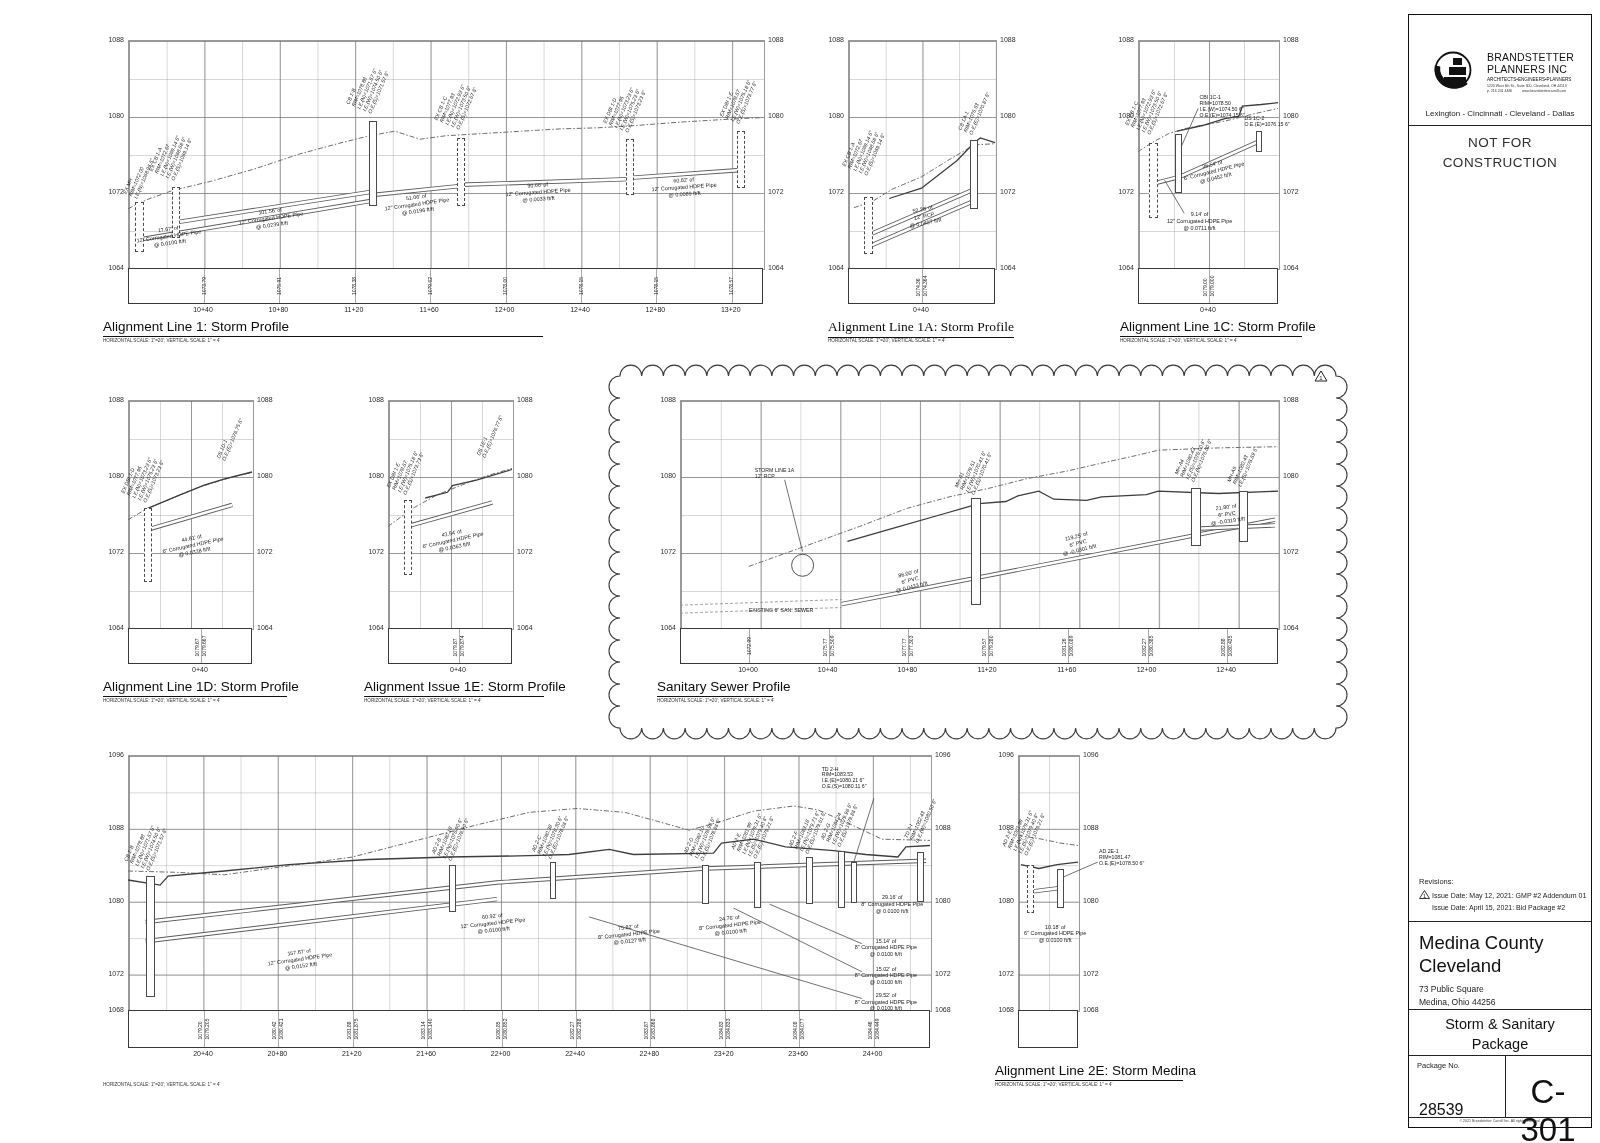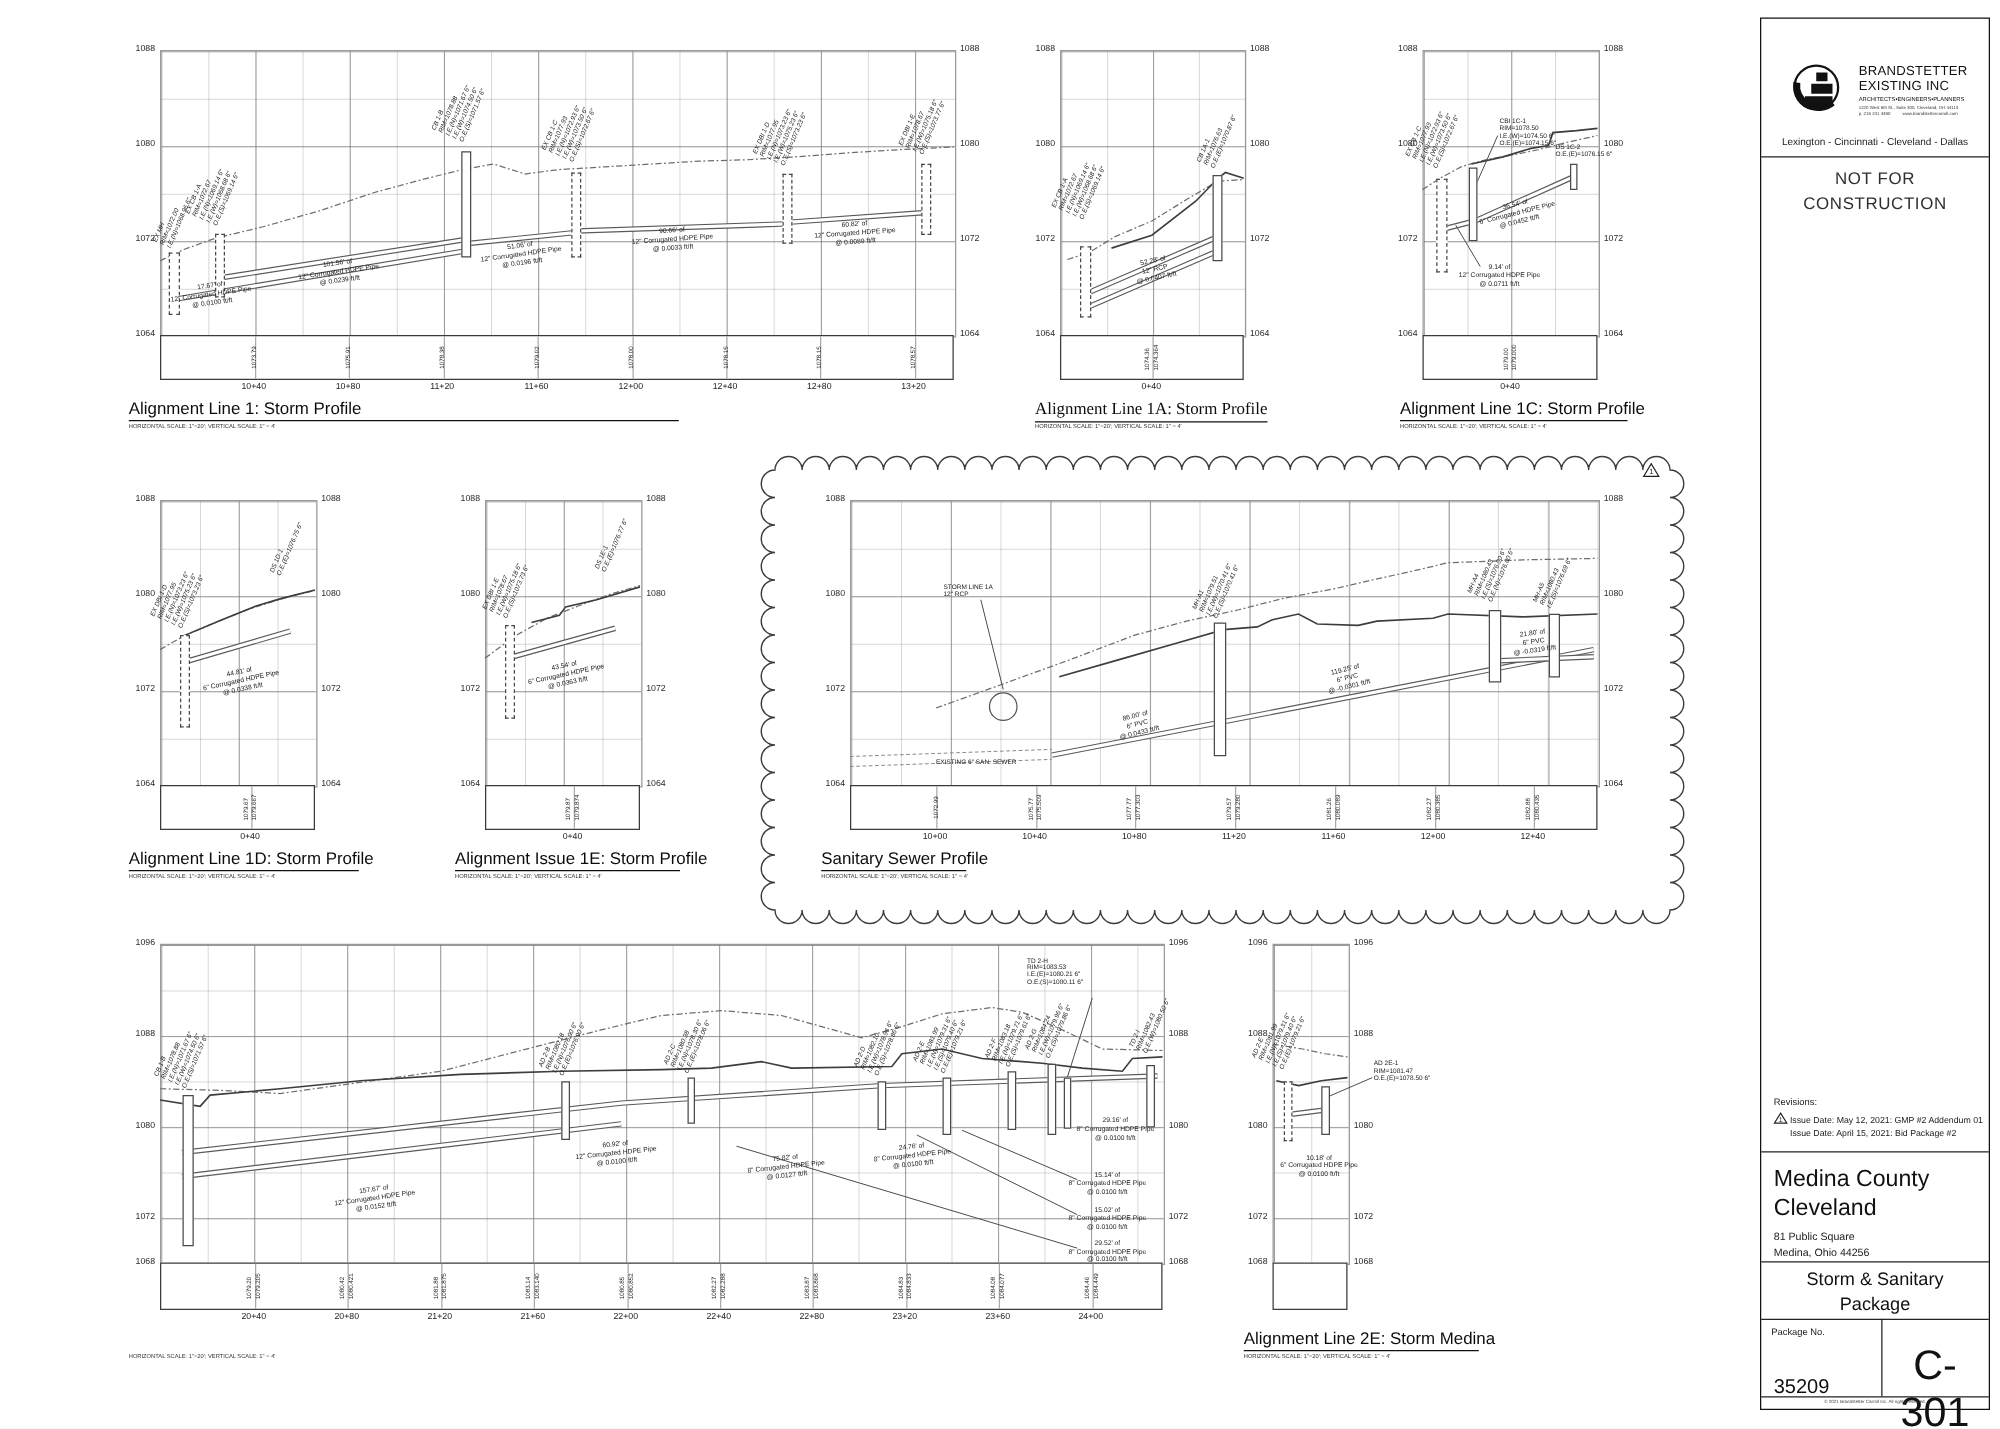--- a/index.html
+++ b/index.html
@@ -748,21 +748,21 @@
   <div class="tstrip">
     <svg width="46" height="46" viewBox="0 0 46 46" style="position:absolute;left:24px;top:32px;">
       <circle cx="20" cy="23" r="17.5" fill="none" stroke="#111" stroke-width="1.8"></circle>
       <path d="M 33 35 A 17.5 17.5 0 0 1 4.5 19" fill="none" stroke="#111" stroke-width="5.5"></path>
       <rect x="20" y="11" width="9" height="7" fill="#111"></rect>
       <rect x="16" y="20" width="17" height="8" fill="#111"></rect>
       <rect x="11" y="30" width="22" height="8" fill="#111"></rect>
     </svg>
     <div class="firm-name">
       <div>BRANDSTETTER</div>
-      <div>EXISTING INC</div>
+      <div>PLANNERS INC</div>
     </div>
     <div class="firm-tag">ARCHITECTS•ENGINEERS•PLANNERS</div>
     <div class="firm-addr"><span>1220 West 6th St., Suite 300, Cleveland, OH 44113</span><br><span>p. 216 241 4480          www.brandstettercarroll.com</span></div>
     <div class="firm-cities">Lexington - Cincinnati - Cleveland - Dallas</div>
     <div class="hr" style="top:110px"></div>
     <div class="nfc">
       <div>NOT FOR</div>
       <div>CONSTRUCTION</div>
     </div>
     <div class="rev-label">Revisions:</div>
@@ -773,29 +773,29 @@
         </svg>
       <span>Issue Date:  May 12, 2021: GMP #2 Addendum 01</span>
     </div>
     <div class="rev-row" style="top:889px;padding-left:13px">Issue Date:  April  15, 2021: Bid Package #2</div>
     <div class="hr" style="top:906px"></div>
     <div class="proj-name">
       <div>Medina County</div>
       <div>Cleveland</div>
     </div>
     <div class="proj-addr">
-      <div>81 Public Square</div>
+      <div>73 Public Square</div>
       <div>Medina, Ohio 44256</div>
     </div>
     <div class="hr" style="top:994px"></div>
     <div class="sheet-title">
       <div>Storm &amp; Sanitary</div>
       <div>Package</div>
     </div>
     <div class="hr" style="top:1040px"></div>
     <div class="projno-label">Package No.</div>
     <div class="vline" style="left:96px;top:1040px;height:62px"></div>
-    <div class="projno">35209</div>
+    <div class="projno">28539</div>
     <div class="sheetno">C-301</div>
     <div class="hr" style="top:1102px"></div>
     <div class="copy">© 2021 Brandstetter Carroll Inc.  All rights reserved.</div>
   </div>
 </div>
 
 </body></html>

